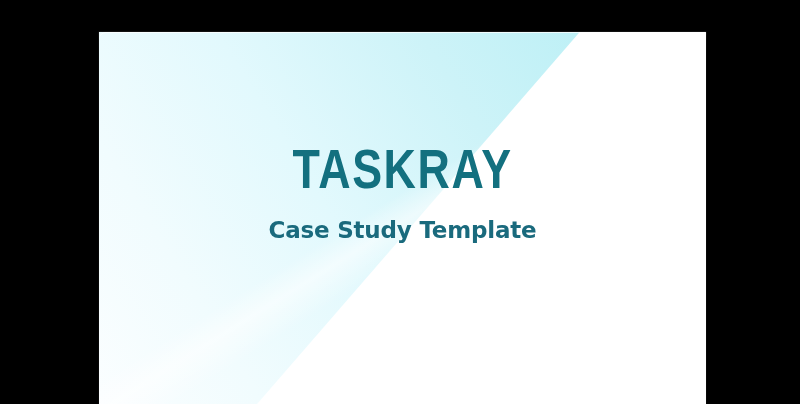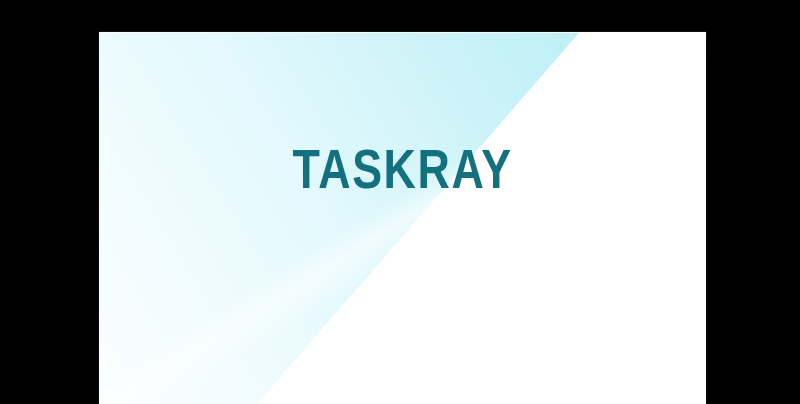--- a/index.html
+++ b/index.html
@@ -125,17 +125,18 @@
 
   <div id="slide-card">
 
     <div class="slide-bg-white"></div>
     <div class="slide-bg-wedge"></div>
     <div class="slide-bg-seam"></div>
     <div class="slide-rim"></div>
 
     <div class="slide-content">
       <h1 id="slide-title">TASKRAY</h1>
+      <h2 id="slide-subtitle">Case Study Template</h2>
     </div>
 
   </div>
 
 </div>
 
 </body></html>

